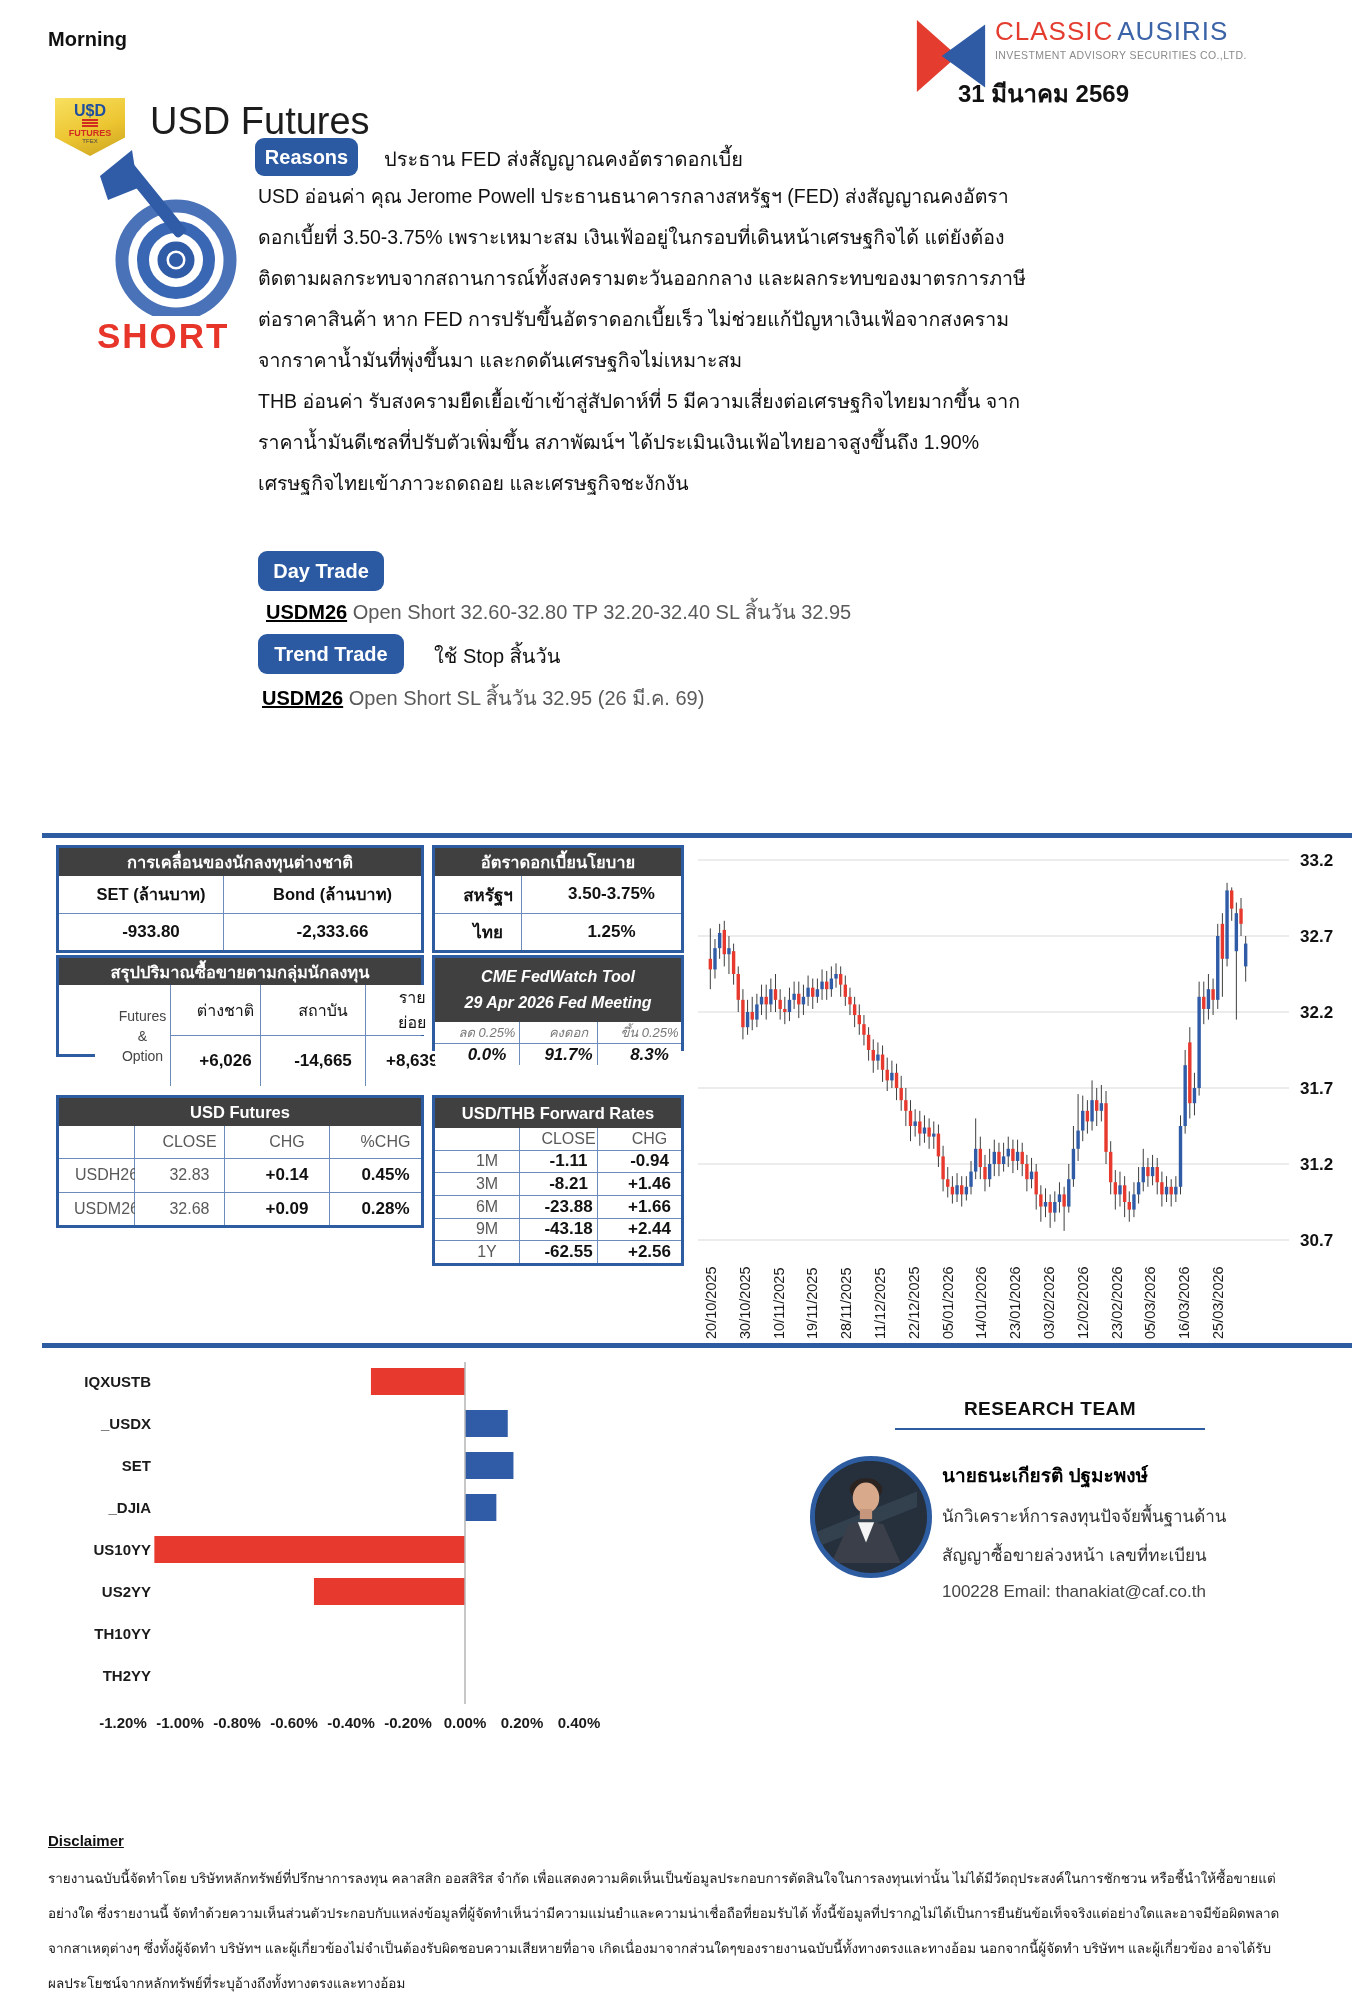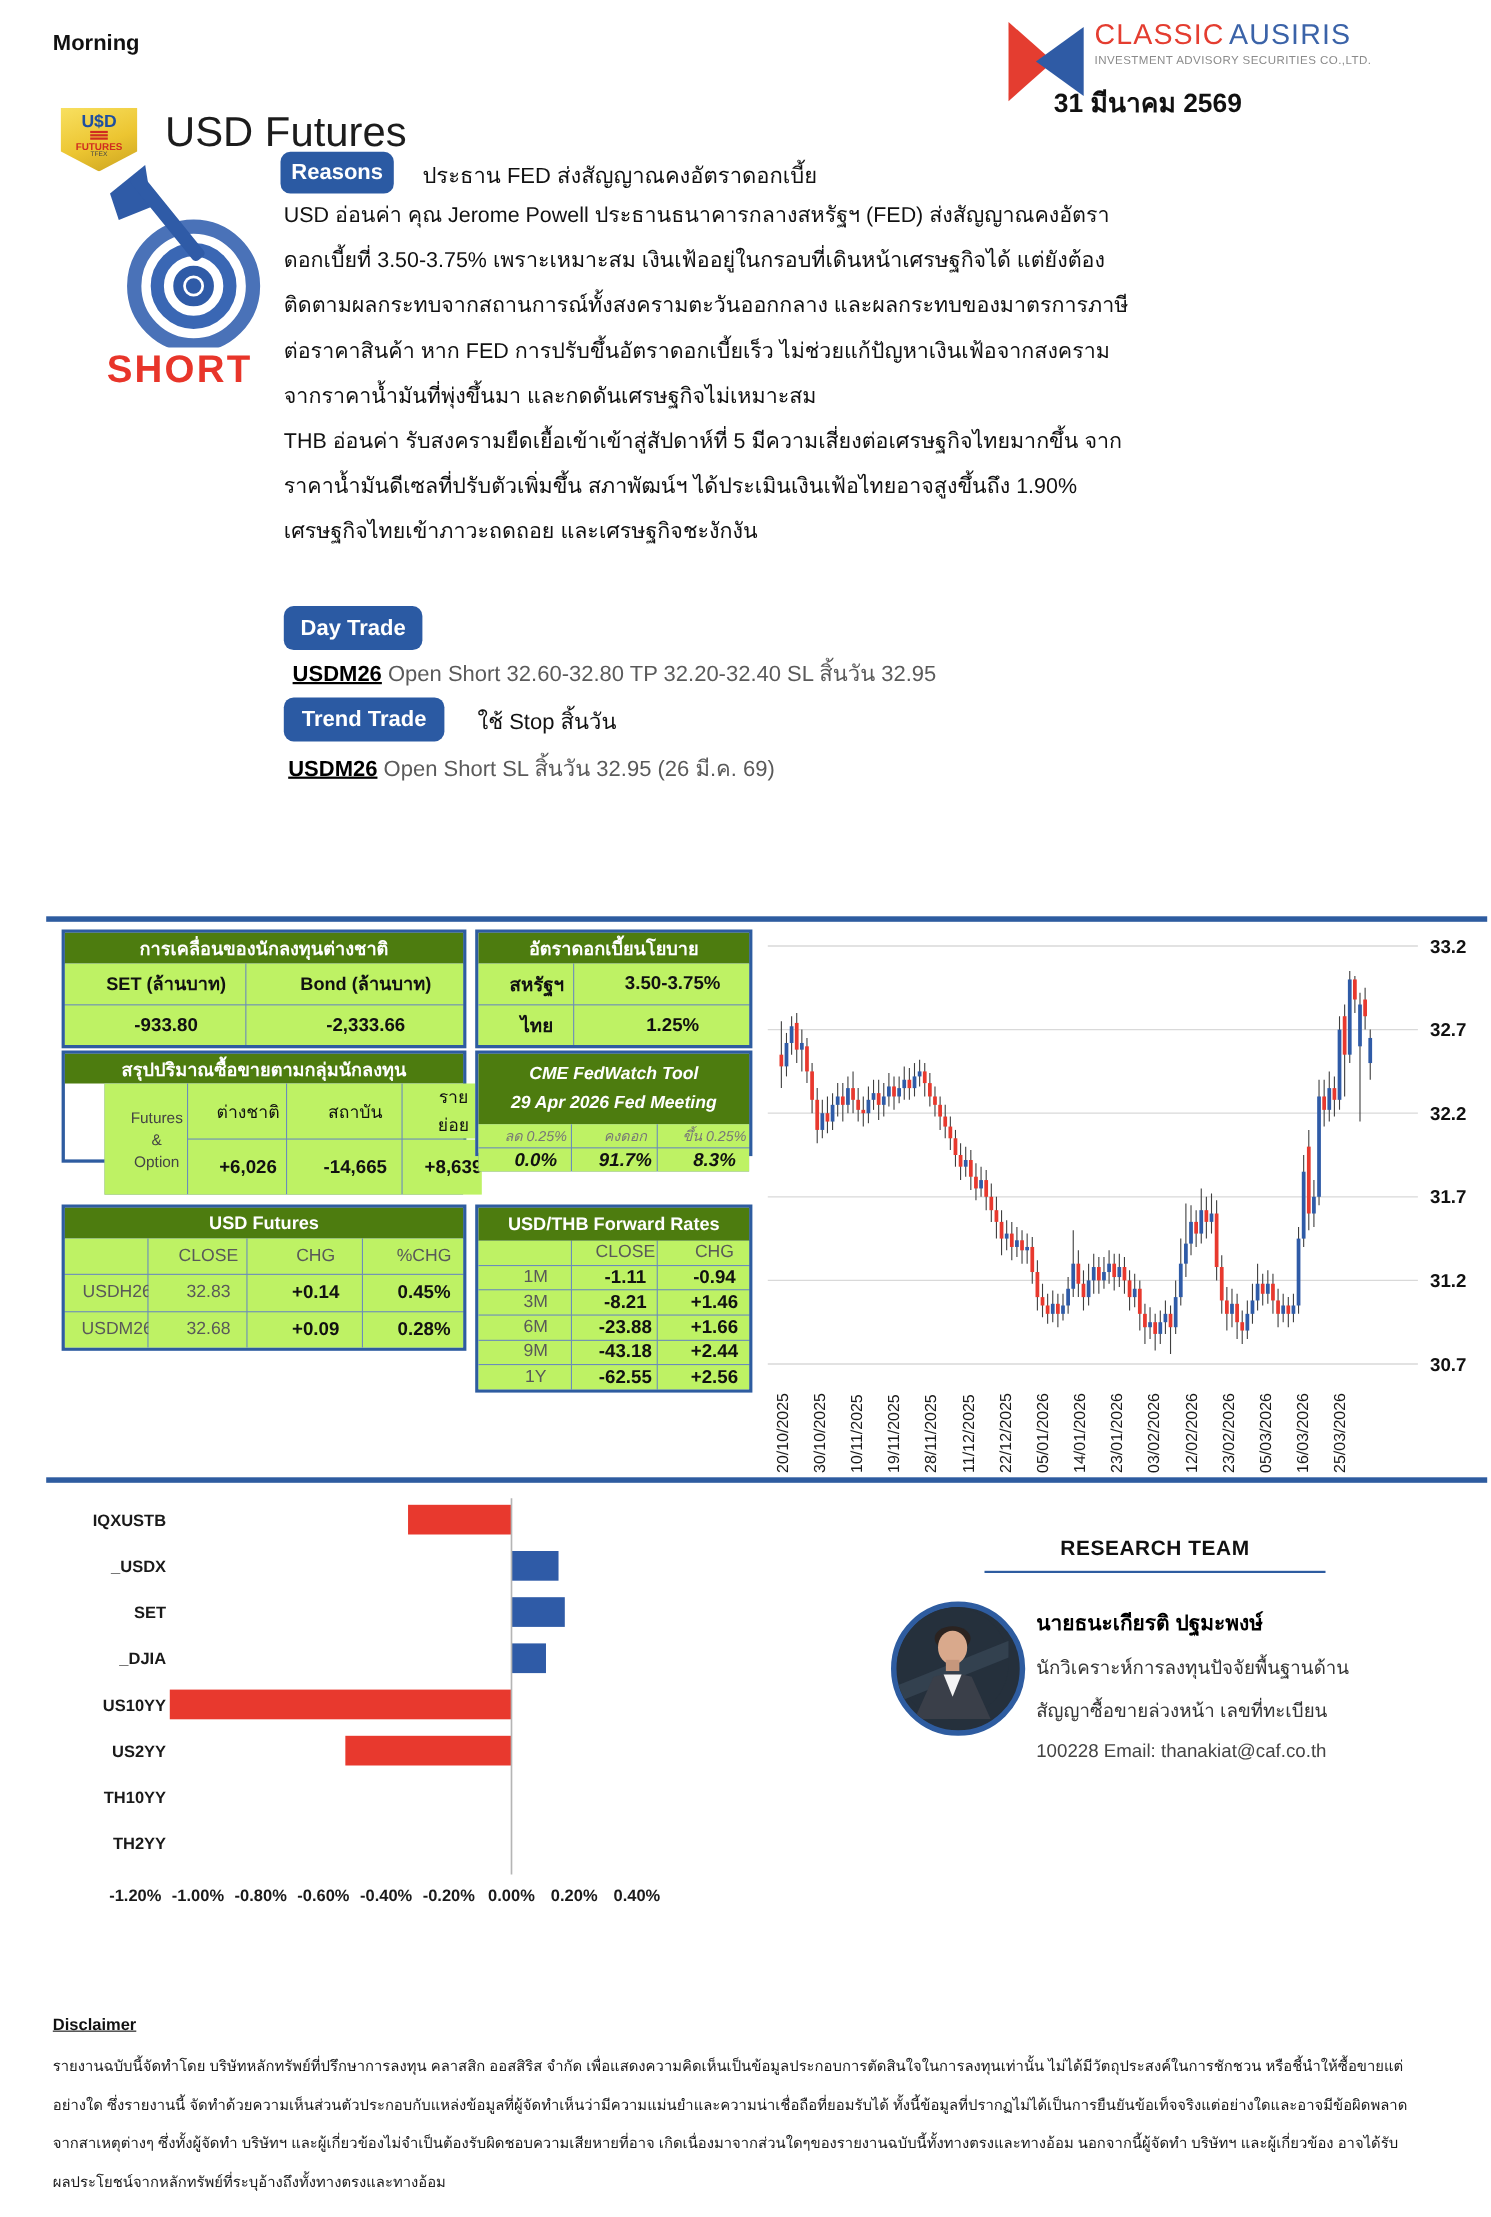--- a/index.html
+++ b/index.html
@@ -44,24 +44,24 @@
   .trend-note{left:434px;top:640px;font-size:20px;color:#111;}
   .trend-line{left:262px;top:682px;}
   .sym{color:#000;font-weight:bold;text-decoration:underline;}
 
   .rule{left:42px;width:1310px;height:5px;background:#2e5ca0;}
   .rule1{top:833px;} .rule2{top:1343px;}
 
   
   .tbl{position:absolute;border:3px solid #2e5ca0;background:#fff;box-sizing:border-box;
        display:flex;flex-direction:column;}
-  .tbl .tt{background:#4d7c0f;color:#fff;font-weight:bold;text-align:center;font-size:16.5px;
+  .tbl .tt{background:#404040;color:#fff;font-weight:bold;text-align:center;font-size:16.5px;
        display:flex;align-items:center;justify-content:center;flex:0 0 auto;}
   .grid{display:grid;background:#6b8cbb;gap:1px;flex:1 1 auto;}
-  .grid .c{background:#bef264;display:flex;align-items:center;justify-content:center;
+  .grid .c{background:#ffffff;display:flex;align-items:center;justify-content:center;
        font-size:16px;text-align:center;padding-left:20px;}
   .c.bold{font-weight:bold;font-size:17px;}
   .c.hdr{font-weight:bold;font-size:16.5px;}
   .c.gray{color:#595959;}
   .c.smallgray{color:#777;font-size:13px;}
   .t-foreign{left:56px;top:845px;width:368px;height:108px;}
   .t-foreign .tt{height:28px;}
   .t-foreign .grid{grid-template-columns:164px 1fr;grid-template-rows:1fr 1fr;}
   .t-volume{left:56px;top:955px;width:368px;height:102px;}
   .t-volume .tt{height:27px;}

